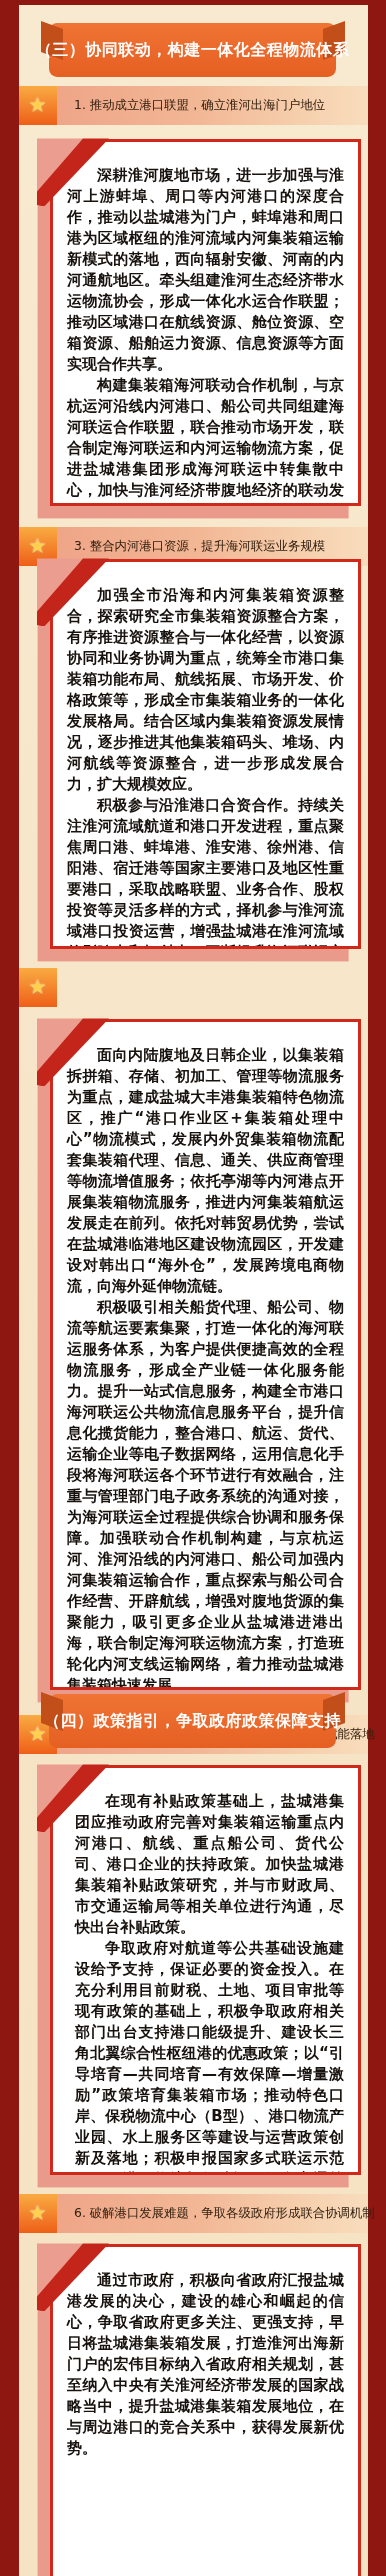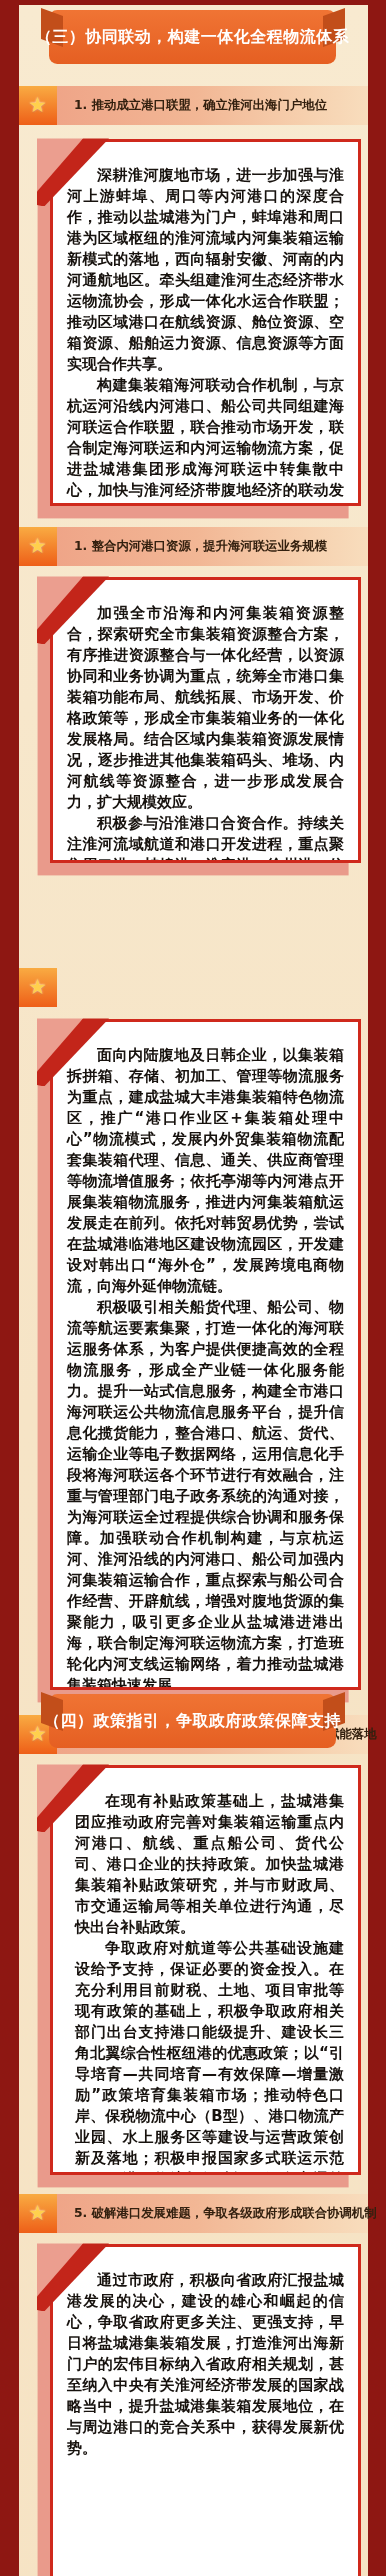--- a/index.html
+++ b/index.html
@@ -9,44 +9,44 @@
          background:linear-gradient(180deg,#f8ead0 0%,#f6e4c6 50%,#f6e3c4 100%);}
 
   
   .banner{position:absolute;left:49px;width:287px;height:54px;z-index:3;
           background:linear-gradient(180deg,#f07434 0%,#e55f22 100%);
           border-radius:8.2px;display:flex;align-items:center;justify-content:center;}
   .banner .bt{color:#fff;font-weight:700;font-size:16px;letter-spacing:0.5px;white-space:nowrap;}
   .tail{position:absolute;top:2.1px;width:21.6px;height:31px;background:#c24e1a;z-index:-1;}
   .tail.l{left:-8.2px;transform:skewY(20deg);}
   .tail.r{right:-8.2px;transform:skewY(-20deg);}
-  .banner1{top:10px;text-align:center;} .banner2{top:1694px;}
+  .banner1{top:23px;text-align:center;} .banner2{top:1694px;}
 
   
   .sec{position:absolute;left:18.5px;width:349px;height:39px;z-index:2;}
   .sec .star{position:absolute;left:0;top:0;width:38px;height:39px;
              background:linear-gradient(180deg,#f9ab42 0%,#ee5f18 100%);
              display:flex;align-items:center;justify-content:center;}
   .sec .star .g{font-size:20.6px;line-height:1;color:#ffd04d;
                 text-shadow:0 0 2.1px rgba(255,255,255,.9),0 1px 1px rgba(180,70,0,.5);}
   .sec .bar{position:absolute;left:38px;right:0;top:0;height:39px;
             background:linear-gradient(90deg,#efa588 0%,#f2b795 45%,#f6d0ae 80%,#f8ddbd 100%);
             display:flex;align-items:center;}
-  .sec .bar .t{padding-left:17.5px;font-size:12.4px;font-weight:700;color:#33200f;white-space:nowrap;}
+  .sec .bar .t{padding-left:17.5px;font-size:12.4px;font-weight:400;color:#33200f;white-space:nowrap;}
   .sec1{top:86px;} .sec2{top:527px;} .sec3{top:968px;} .sec4{top:1715px;} .sec5{top:2194px;}
 
   
   .card{position:absolute;left:50px;width:311px;background:#fff;
         border:3.6px solid #cf291c;box-sizing:border-box;z-index:2;
         box-shadow:-12.4px 12.4px 0 0 #e99a8b;}
   .card .txt{position:relative;z-index:2;padding:23px 14px 14.4px 14px;height:100%;
              box-sizing:border-box;overflow:hidden;}
   .card p{margin:0;text-indent:2em;font-size:15px;line-height:21px;font-weight:700;
           color:#17120e;text-align:justify;}
-  .c1{top:139px;height:367px;} .c2{top:577px;height:286px;} .c3{top:1019px;height:671px;}
+  .c1{top:139px;height:367px;} .c2{top:559px;height:390px;} .c3{top:1019px;height:671px;}
   .c4{top:1765px;height:410px;padding-left:8px;} .c5{top:2244px;height:552px;}
 
   
   .corner{position:absolute;left:-16px;top:-3.6px;width:72px;height:68px;z-index:1;pointer-events:none;}
   .corner .pk{position:absolute;inset:0;background:#eb9e8f;
               clip-path:polygon(0 0,64% 0,0 98%);}
   .corner .rd{position:absolute;inset:0;background:#c3251a;
               clip-path:polygon(64% 0,100% 0,10% 100%,0 98%,0 78%);}
 </style>
 </head>
@@ -79,21 +79,21 @@
       <p>深耕淮河腹地市场，进一步加强与淮河上游蚌埠、周口等内河港口的深度合作，推动以盐城港为门户，蚌埠港和周口港为区域枢纽的淮河流域内河集装箱运输新模式的落地，西向辐射安徽、河南的内河通航地区。牵头组建淮河生态经济带水运物流协会，形成一体化水运合作联盟；推动区域港口在航线资源、舱位资源、空箱资源、船舶运力资源、信息资源等方面实现合作共享。</p>
       <p>构建集装箱海河联动合作机制，与京杭运河沿线内河港口、船公司共同组建海河联运合作联盟，联合推动市场开发，联合制定海河联运和内河运输物流方案，促进盐城港集团形成海河联运中转集散中心，加快与淮河经济带腹地经济的联动发展；推进盐城与淮河沿线城市开展跨区域口岸合作，实现“属地申报、口岸验放”，构建大通关体系。</p>
     </div>
   </div>
 
   <div class="sec sec2">
     <div class="star">
       <span class="g">★</span>
     </div>
     <div class="bar">
-      <span class="t">1. 整合内河港口资源，提升海河联运业务规模</span>
+      <span class="t">3. 整合内河港口资源，提升海河联运业务规模</span>
     </div>
   </div>
 
   <div class="card c2">
     <div class="corner">
       <div class="pk"></div>
       <div class="rd"></div>
     </div>
     <div class="txt">
       <p>加强全市沿海和内河集装箱资源整合，探索研究全市集装箱资源整合方案，有序推进资源整合与一体化经营，以资源协同和业务协调为重点，统筹全市港口集装箱功能布局、航线拓展、市场开发、价格政策等，形成全市集装箱业务的一体化发展格局。结合区域内集装箱资源发展情况，逐步推进其他集装箱码头、堆场、内河航线等资源整合，进一步形成发展合力，扩大规模效应。</p>
@@ -142,21 +142,21 @@
       <p>在现有补贴政策基础上，盐城港集团应推动政府完善对集装箱运输重点内河港口、航线、重点船公司、货代公司、港口企业的扶持政策。加快盐城港集装箱补贴政策研究，并与市财政局、市交通运输局等相关单位进行沟通，尽快出台补贴政策。</p>
       <p>争取政府对航道等公共基础设施建设给予支持，保证必要的资金投入。在充分利用目前财税、土地、项目审批等现有政策的基础上，积极争取政府相关部门出台支持港口能级提升、建设长三角北翼综合性枢纽港的优惠政策；以“引导培育—共同培育—有效保障—增量激励”政策培育集装箱市场；推动特色口岸、保税物流中心（B型）、港口物流产业园、水上服务区等建设与运营政策创新及落地；积极申报国家多式联运示范工程、港口物流枢纽建设、绿色交通等国家重点推动项目，争取国家示范工程项目补贴；在淮河流域港口布点、税收减免和人才集聚等方面，争取助力盐城港集团可持续发展的资金支持。</p>
     </div>
   </div>
 
   <div class="sec sec5">
     <div class="star">
       <span class="g">★</span>
     </div>
     <div class="bar">
-      <span class="t">5. 破解港口发展难题，争取各级政府形成联合协调机制</span>
+      <span class="t">6. 破解港口发展难题，争取各级政府形成联合协调机制</span>
     </div>
   </div>
 
   <div class="card c5">
     <div class="corner">
       <div class="pk"></div>
       <div class="rd"></div>
     </div>
 
     <div class="txt">

